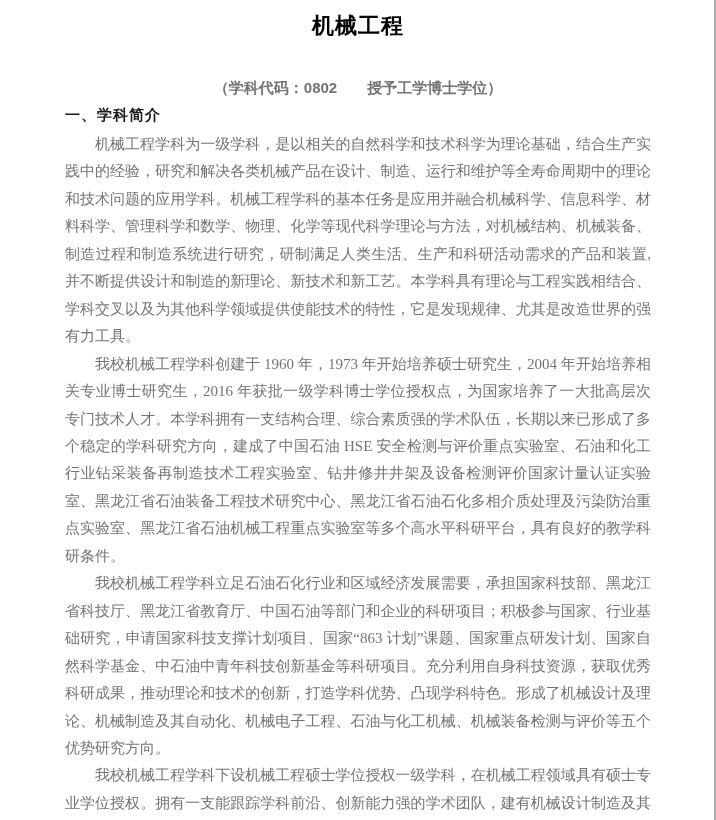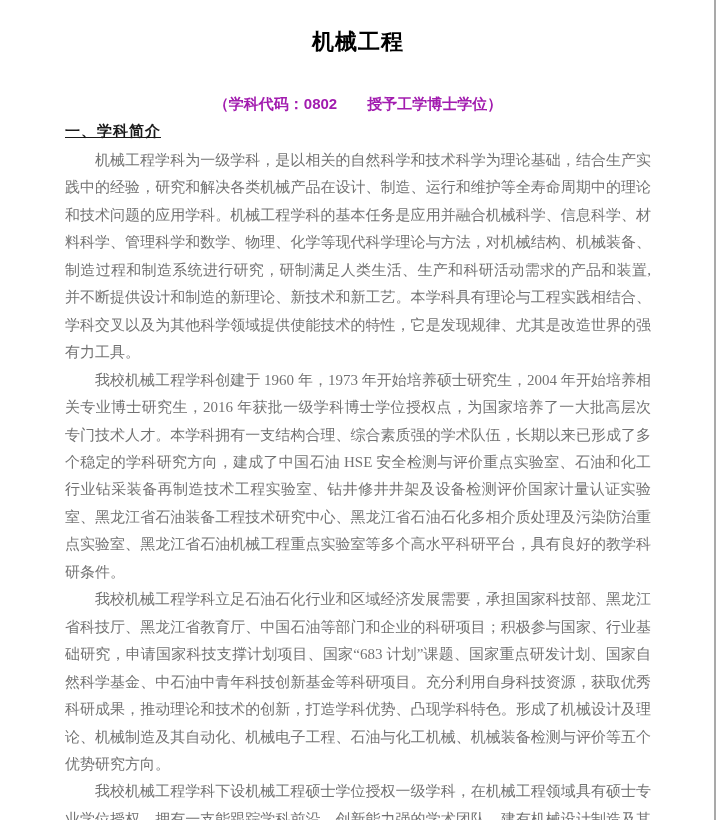--- a/index.html
+++ b/index.html
@@ -12,52 +12,51 @@
     overflow: hidden;
     background: #ffffff;
     position: relative;
     font-family: "Liberation Serif", "DejaVu Serif", serif;
     color: #212121;
   }
   .page {
     box-sizing: border-box;
     width: 716px;
     height: 820px;
-    padding: 16px 65px;
+    padding: 0 65px;
     overflow: hidden;
   }
   .doc-title {
     margin: 13px 0 0 0;
     font-family: "Liberation Sans", "DejaVu Sans", sans-serif;
     font-weight: bold;
     font-size: 22px;
     line-height: 26px;
     text-align: center;
     color: #000000;
     letter-spacing: 1px;
   }
   .doc-subtitle {
     margin-top: 40px;
     font-family: "Liberation Sans", "DejaVu Sans", sans-serif;
     font-weight: bold;
     font-size: 15px;
     line-height: 18px;
     text-align: center;
-    color: #a21caf;
+    color: #737373;
   }
   .section-heading {
     margin: 9px 0 0 0;
     font-family: "Liberation Sans", "DejaVu Sans", sans-serif;
     font-weight: bold;
     font-size: 15px;
     line-height: 18px;
     text-align: left;
     color: #1a1a1a;
     letter-spacing: 1px;
-    text-decoration: underline;
   }
   .doc-body {
     margin-top: 7px;
   }
   .doc-body p {
     margin: 0;
     font-size: 15px;
     line-height: 27.45px;
     text-align: justify;
     text-justify: inter-ideograph;
@@ -76,17 +75,17 @@
 </head>
 <body>
 
 <div class="page">
   <h1 class="doc-title">机械工程</h1>
   <div class="doc-subtitle">（学科代码：0802　　授予工学博士学位）</div>
   <h2 class="section-heading">一、学科简介</h2>
   <div class="doc-body" id="doc-body">
       <p>机械工程学科为一级学科，是以相关的自然科学和技术科学为理论基础，结合生产实践中的经验，研究和解决各类机械产品在设计、制造、运行和维护等全寿命周期中的理论和技术问题的应用学科。机械工程学科的基本任务是应用并融合机械科学、信息科学、材料科学、管理科学和数学、物理、化学等现代科学理论与方法，对机械结构、机械装备、制造过程和制造系统进行研究，研制满足人类生活、生产和科研活动需求的产品和装置, 并不断提供设计和制造的新理论、新技术和新工艺。本学科具有理论与工程实践相结合、学科交叉以及为其他科学领域提供使能技术的特性，它是发现规律、尤其是改造世界的强有力工具。</p>
       <p>我校机械工程学科创建于 1960 年，1973 年开始培养硕士研究生，2004 年开始培养相关专业博士研究生，2016 年获批一级学科博士学位授权点，为国家培养了一大批高层次专门技术人才。本学科拥有一支结构合理、综合素质强的学术队伍，长期以来已形成了多个稳定的学科研究方向，建成了中国石油 HSE 安全检测与评价重点实验室、石油和化工行业钻采装备再制造技术工程实验室、钻井修井井架及设备检测评价国家计量认证实验室、黑龙江省石油装备工程技术研究中心、黑龙江省石油石化多相介质处理及污染防治重点实验室、黑龙江省石油机械工程重点实验室等多个高水平科研平台，具有良好的教学科研条件。</p>
-      <p>我校机械工程学科立足石油石化行业和区域经济发展需要，承担国家科技部、黑龙江省科技厅、黑龙江省教育厅、中国石油等部门和企业的科研项目；积极参与国家、行业基础研究，申请国家科技支撑计划项目、国家“683 计划”课题、国家重点研发计划、国家自然科学基金、中石油中青年科技创新基金等科研项目。充分利用自身科技资源，获取优秀科研成果，推动理论和技术的创新，打造学科优势、凸现学科特色。形成了机械设计及理论、机械制造及其自动化、机械电子工程、石油与化工机械、机械装备检测与评价等五个优势研究方向。</p>
+      <p>我校机械工程学科立足石油石化行业和区域经济发展需要，承担国家科技部、黑龙江省科技厅、黑龙江省教育厅、中国石油等部门和企业的科研项目；积极参与国家、行业基础研究，申请国家科技支撑计划项目、国家“863 计划”课题、国家重点研发计划、国家自然科学基金、中石油中青年科技创新基金等科研项目。充分利用自身科技资源，获取优秀科研成果，推动理论和技术的创新，打造学科优势、凸现学科特色。形成了机械设计及理论、机械制造及其自动化、机械电子工程、石油与化工机械、机械装备检测与评价等五个优势研究方向。</p>
       <p>我校机械工程学科下设机械工程硕士学位授权一级学科，在机械工程领域具有硕士专业学位授权。拥有一支能跟踪学科前沿、创新能力强的学术团队，建有机械设计制造及其自动化省重点专业和机械设计及理论省级领军人才梯队，成为我国石油和化工机械装备领</p>
     </div>
 </div>
 <div class="page-edge"></div>
 
 </body></html>

